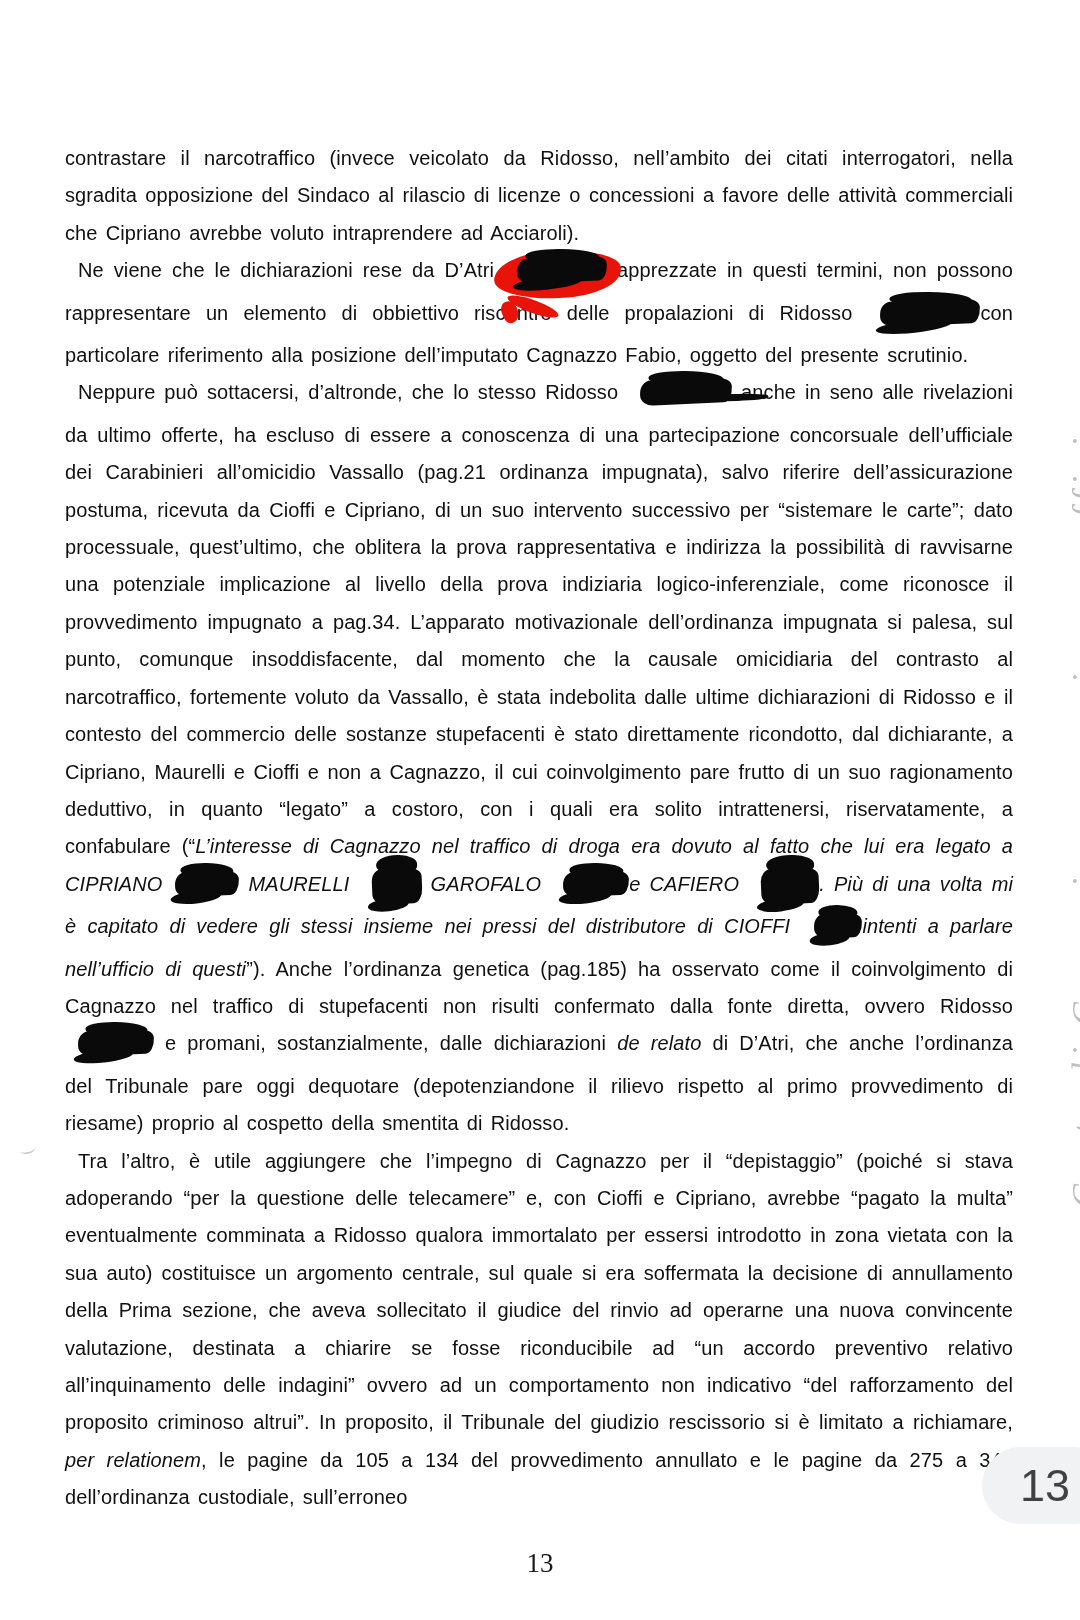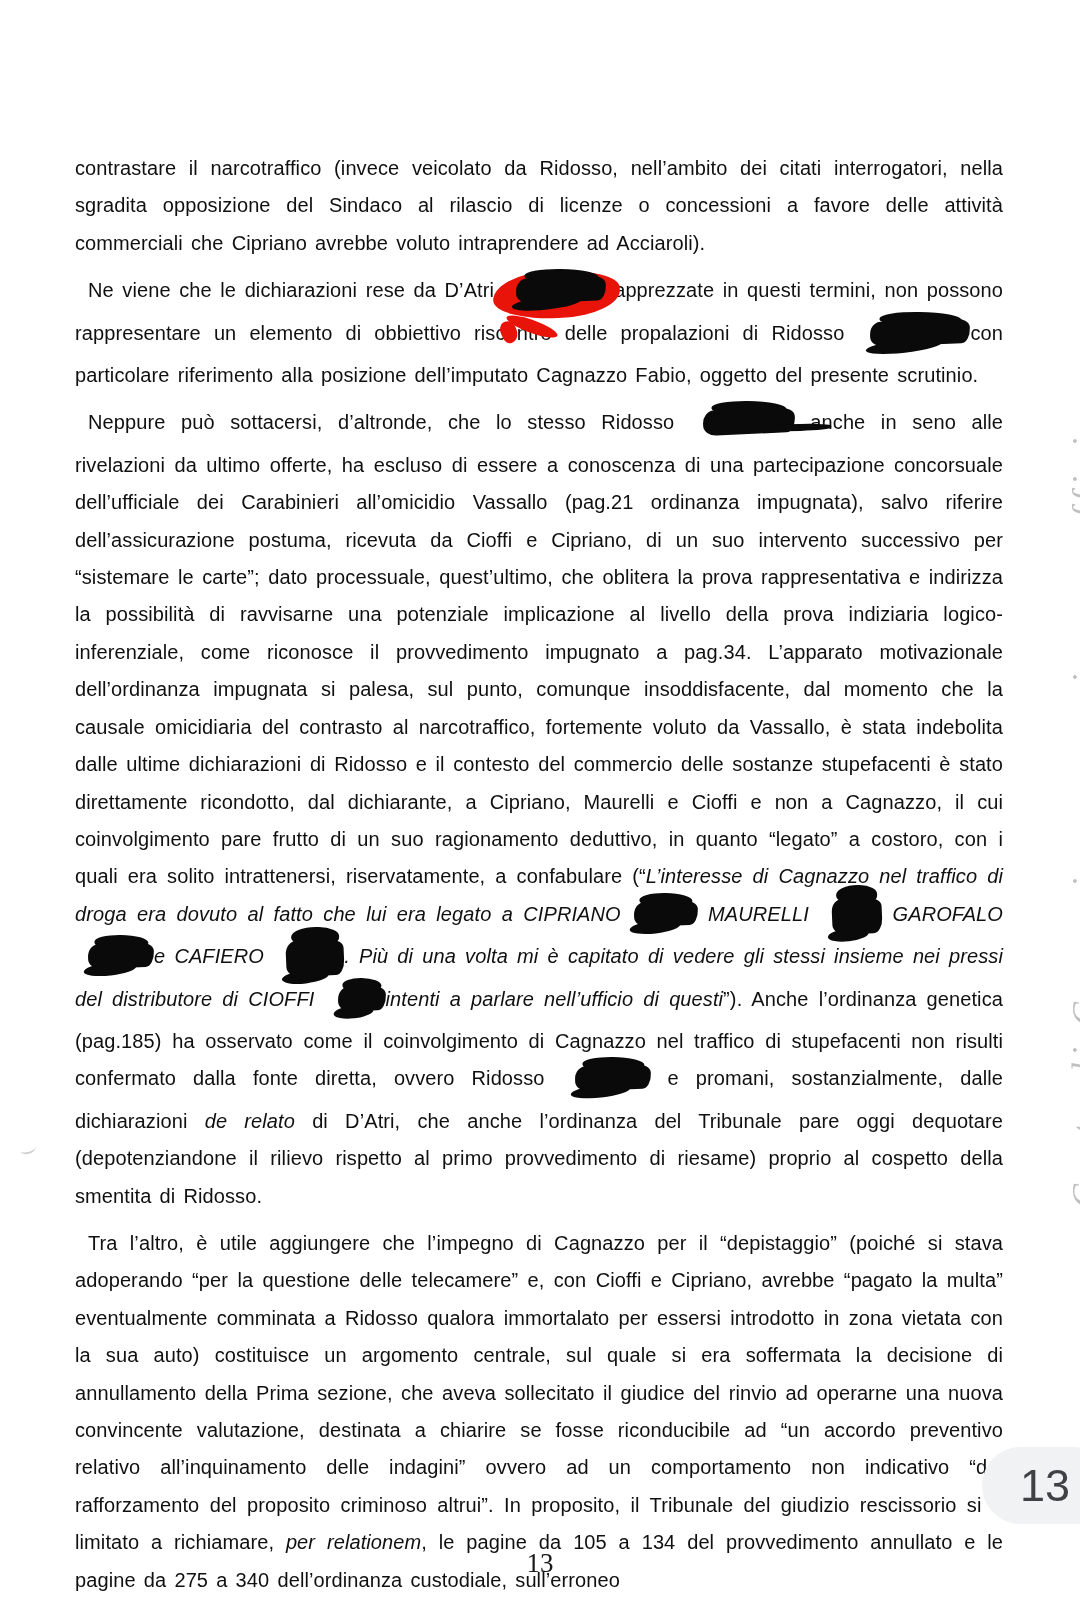--- a/index.html
+++ b/index.html
@@ -12,21 +12,21 @@
 
   
   .content {
     position: absolute;
     left: 65px; top: 140px; width: 948px;
     font-size: 20px; line-height: 37.4px;
     text-align: justify;
     word-spacing: 2.5px;
     letter-spacing: 0.1px;
   }
-  .para { margin: 10px; }
+  .para { margin: 0; }
   .para.indent { text-indent: 13px; }
   .para em { font-style: italic; }
 
   
   .redact-wrap { position: relative; display: inline-block; vertical-align: -5px; }
   .redact {
     position: relative; z-index: 1;
     display: inline-block; height: 25px;
     background: #0a0a0a;
     border-radius: 11px 15px 9px 13px / 13px 9px 15px 10px;

